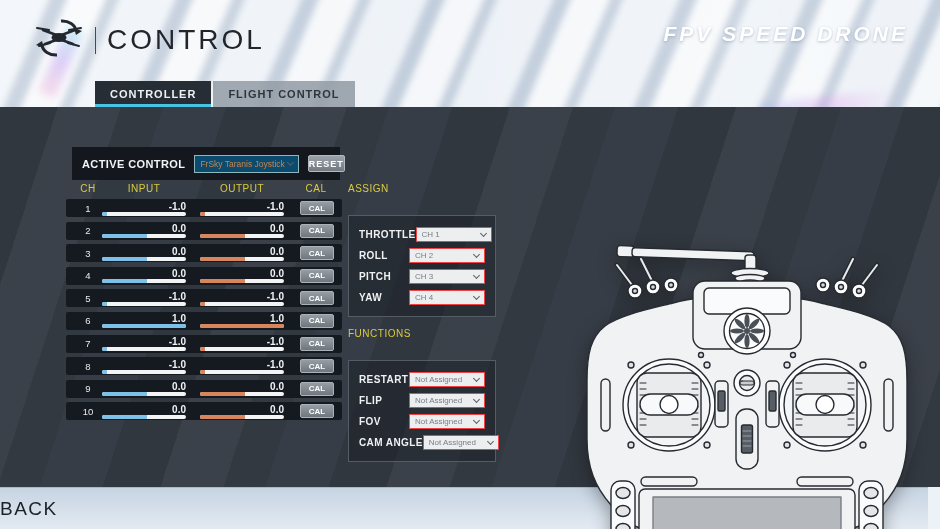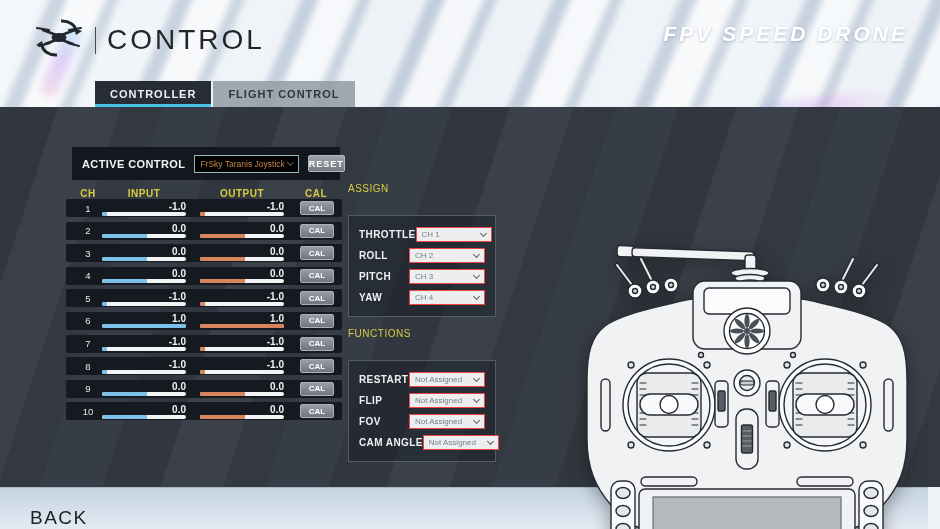--- a/index.html
+++ b/index.html
@@ -54,36 +54,36 @@
       rgba(0,0,0,0.07) 115px 155px, transparent 155px 215px);
   }
 
   
   .ac-bar {
     position: absolute; left: 72px; top: 40px; width: 268px; height: 33px; background: #14181e;
     display: flex; align-items: center; padding: 0 10px; gap: 9px; z-index: 2;
   }
   .ac-label { font-size: 11px; font-weight: bold; color: #f2f4f6; letter-spacing: .4px; white-space: nowrap; }
   .ac-select {
-    width: 110px; height: 18px; background: #000000; border: 1px solid #8fb6bb;
+    width: 110px; height: 18px; background: #0c4a6e; border: 1px solid #8fb6bb;
     display: flex; align-items: center; padding: 0 5px; gap: 3px; cursor: pointer;
   }
   .ac-select .sel-text { flex: 1; font-size: 8.5px; color: #c9854d; white-space: nowrap; overflow: hidden; }
   .chev { width: 5px; height: 5px; border-right: 1.5px solid #5a6066; border-bottom: 1.5px solid #5a6066;
     transform: rotate(45deg); margin-top: -3px; flex: none; }
   .reset-btn {
     width: 49px; height: 17px; border-radius: 2px; border: 1px solid #b3b9bf; cursor: pointer;
     background: linear-gradient(#9ba2aa, #737a82); color: #fff; font-size: 9px; font-weight: bold;
     letter-spacing: 1px; font-family: inherit;
   }
 
   
   .channel-area { position: absolute; left: 66px; top: 76px; width: 276px; z-index: 2; }
-  .hdr-row { display: flex; align-items: flex-end; height: 16px; padding: 0 8px;
-    font-size: 10px; font-weight: bold; color: #d9cb3f; letter-spacing: .5px; }
+  .hdr-row { display: flex; align-items: flex-start; height: 16px; padding: 0 8px;
+    font-size: 10px; font-weight: normal; color: #d9cb3f; letter-spacing: .5px; }
   .hdr-ch { width: 28px; text-align: center; }
   .hdr-input, .hdr-output { width: 84px; text-align: center; margin-right: 14px; }
   .hdr-cal { margin-left: auto; width: 36px; text-align: center; }
   .ch-row { display: flex; align-items: center; height: 18px; background: #151a21; border-radius: 2px;
     margin-bottom: 4.6px; padding: 0 8px; }
   .ch-num { width: 28px; text-align: center; font-size: 9.5px; color: #e8eaec; }
   .slider { width: 84px; margin-right: 14px; display: flex; flex-direction: column;
     align-items: flex-end; justify-content: flex-end; height: 15px; cursor: pointer; }
   .slider-val { font-size: 10px; line-height: 9px; font-weight: bold; color: #f0f2f4; margin-bottom: 1px; margin-left: 37px; }
   .track { width: 100%; height: 4px; background: #f3f4f5; border-radius: 2px; position: relative; overflow: hidden; }
@@ -109,21 +109,21 @@
   .select .sel-text { flex: 1; font-size: 8px; color: #787e85; white-space: nowrap; overflow: hidden; }
 
   
   .controller { position: absolute; left: 577px; top: 134px; width: 340px; height: 316px; z-index: 1;
     filter: drop-shadow(0 5px 9px rgba(0,0,0,0.35)); }
 
   
   .footer {
     position: absolute; left: 0; top: 487px; width: 928px; height: 42px;
     background: linear-gradient(180deg, #c6d4e2, #e3eaf2);
-    border-top: 1px solid #a8bac9; display: flex; align-items: flex-end; padding-left: 30px;
+    border-top: 1px solid #a8bac9; display: flex; align-items: center; 
   }
   .back-btn { font-size: 19px; color: #1b2026; letter-spacing: 1.5px; cursor: pointer;
     background: none; border: none; font-family: inherit; }
 </style>
 </head>
 <body>
 
 <div class="screen">
   <div class="bg-beams"></div>
   <div class="streak streak-1"></div>

